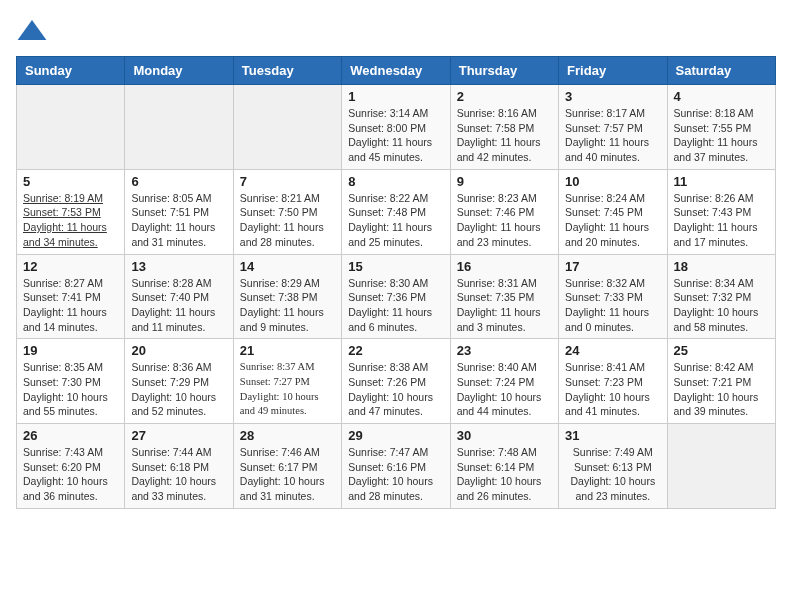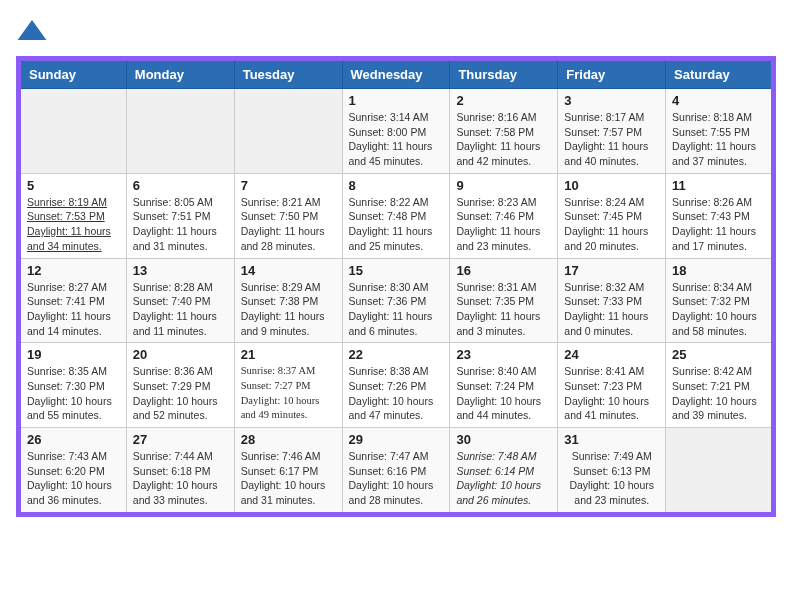--- a/index.html
+++ b/index.html
@@ -48,21 +48,21 @@
       font-weight: bold;
       color: #222;
     }
     .location-title {
       font-size: 15px;
       color: #444;
     }
     .calendar {
       width: 100%;
       border-collapse: collapse;
-      border: 5px solid #8b5cf6;
+      border: 1px solid #8b5cf6;
     }
     .calendar th {
       background-color: #2a6db5;
       color: #fff;
       font-size: 13px;
       font-weight: bold;
       text-align: left;
       padding: 6px 8px;
       border: 1px solid #1a5a9a;
     }
@@ -341,21 +341,21 @@
         </td>
         <td>
           <span class="day-number">29</span>
           <div class="day-info" style="white-space: pre-line;">Sunrise: 7:47 AM
 Sunset: 6:16 PM
 Daylight: 10 hours
 and 28 minutes.</div>
         </td>
         <td>
           <span class="day-number">30</span>
-          <div class="day-info" style="white-space: pre-line; font-style: italic;">Sunrise: 7:48 AM
+          <div class="day-info" style="white-space: pre-line;">Sunrise: 7:48 AM
 Sunset: 6:14 PM
 Daylight: 10 hours
 and 26 minutes.</div>
         </td>
         <td>
           <span class="day-number">31</span>
           <div class="day-info" style="white-space: pre-line; text-align: center;">Sunrise: 7:49 AM
 Sunset: 6:13 PM
 Daylight: 10 hours
 and 23 minutes.</div>

